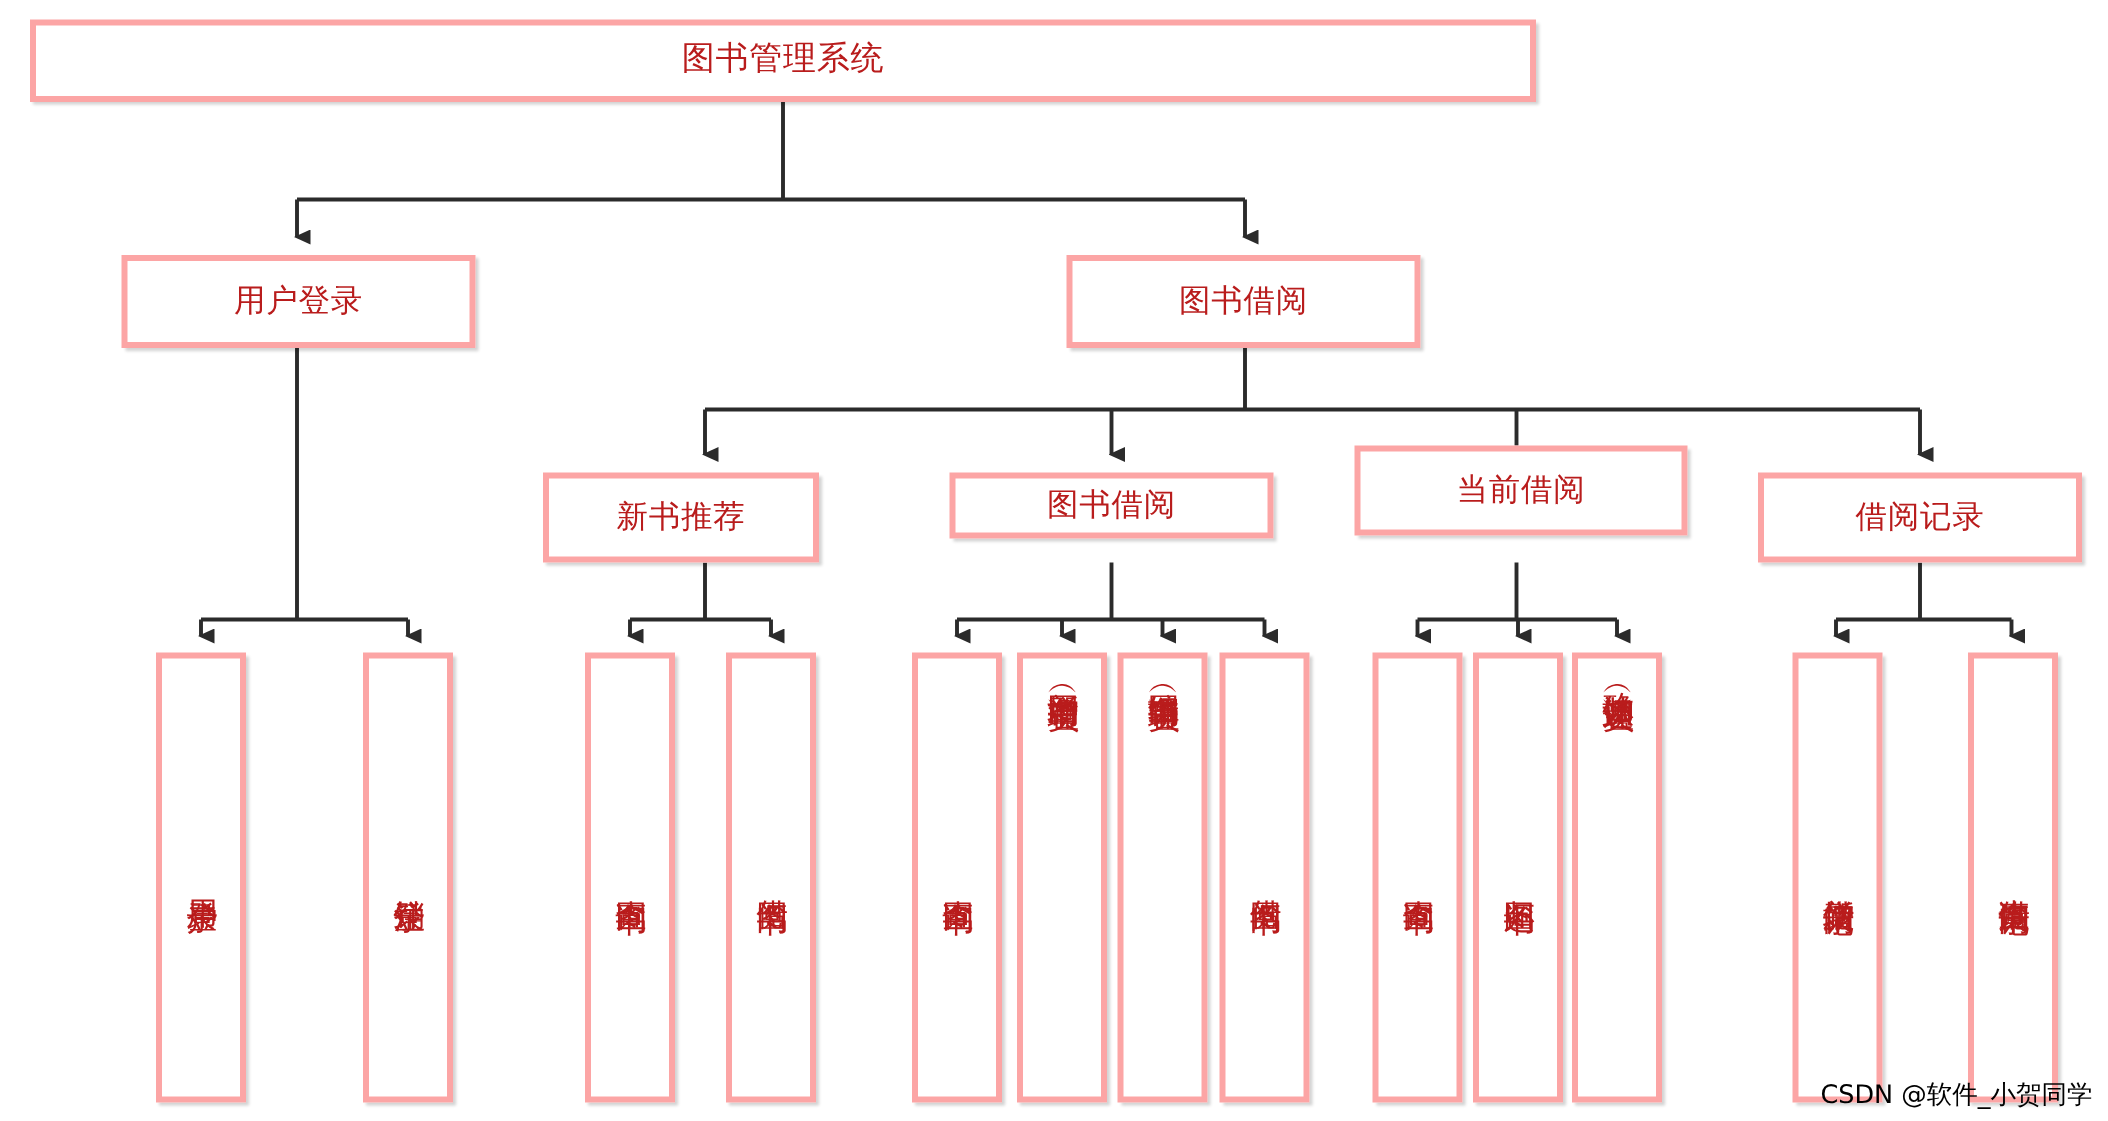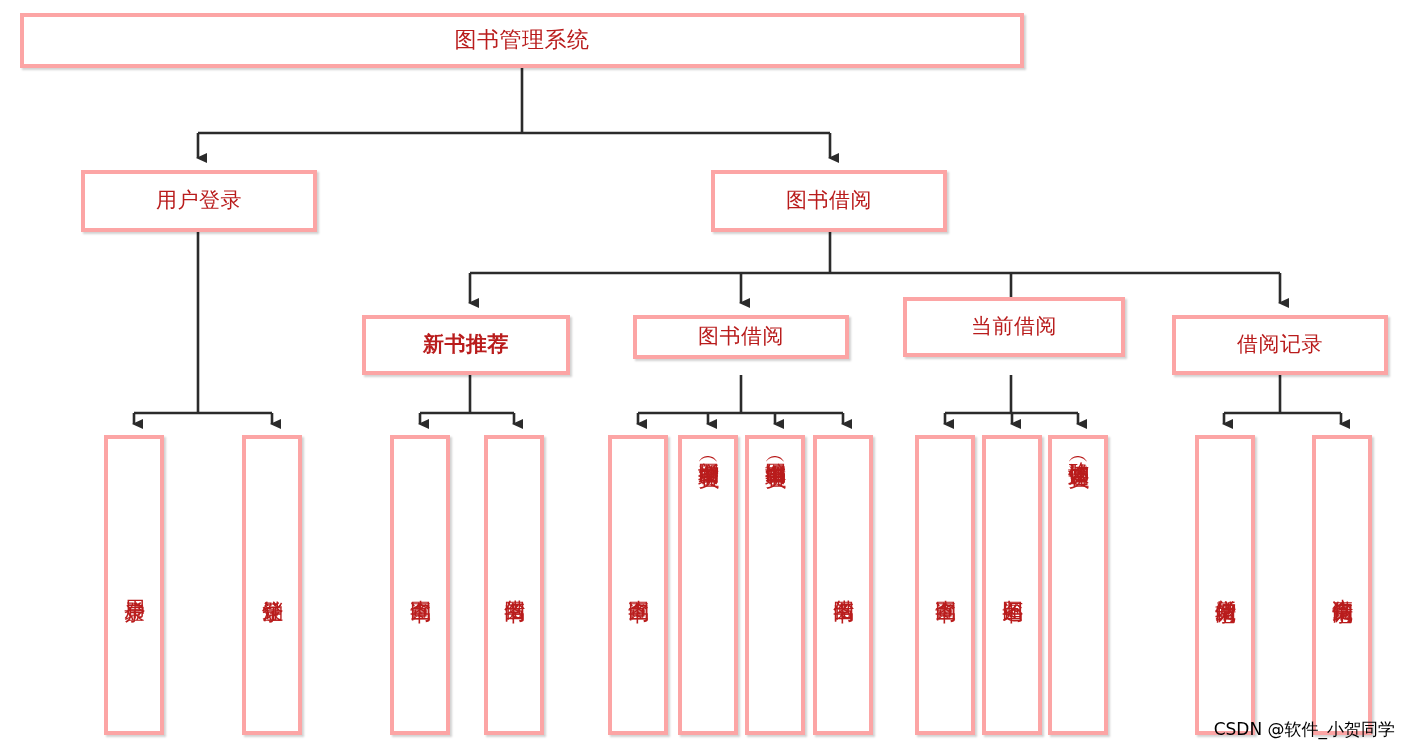--- a/index.html
+++ b/index.html
@@ -135,21 +135,21 @@
     <span class="label">图书管理系统</span>
   </div>
 
   <div class="node h" style="left:81px; top:170px; width:236px; height:62px;">
     <span class="label">用户登录</span>
   </div>
   <div class="node h" style="left:711px; top:170px; width:236px; height:62px;">
     <span class="label">图书借阅</span>
   </div>
 
-  <div class="node h" style="left:362px; top:315px; width:208px; height:60px;font-weight:bold;">
+  <div class="node h" style="left:362px; top:315px; width:184px; height:60px;">
     <span class="label">新书推荐</span>
   </div>
   <div class="node h" style="left:633px; top:315px; width:216px; height:44px;">
     <span class="label">图书借阅</span>
   </div>
   <div class="node h" style="left:903px; top:297px; width:222px; height:60px;">
     <span class="label">当前借阅</span>
   </div>
   <div class="node h" style="left:1172px; top:315px; width:216px; height:60px;">
     <span class="label">借阅记录</span>

